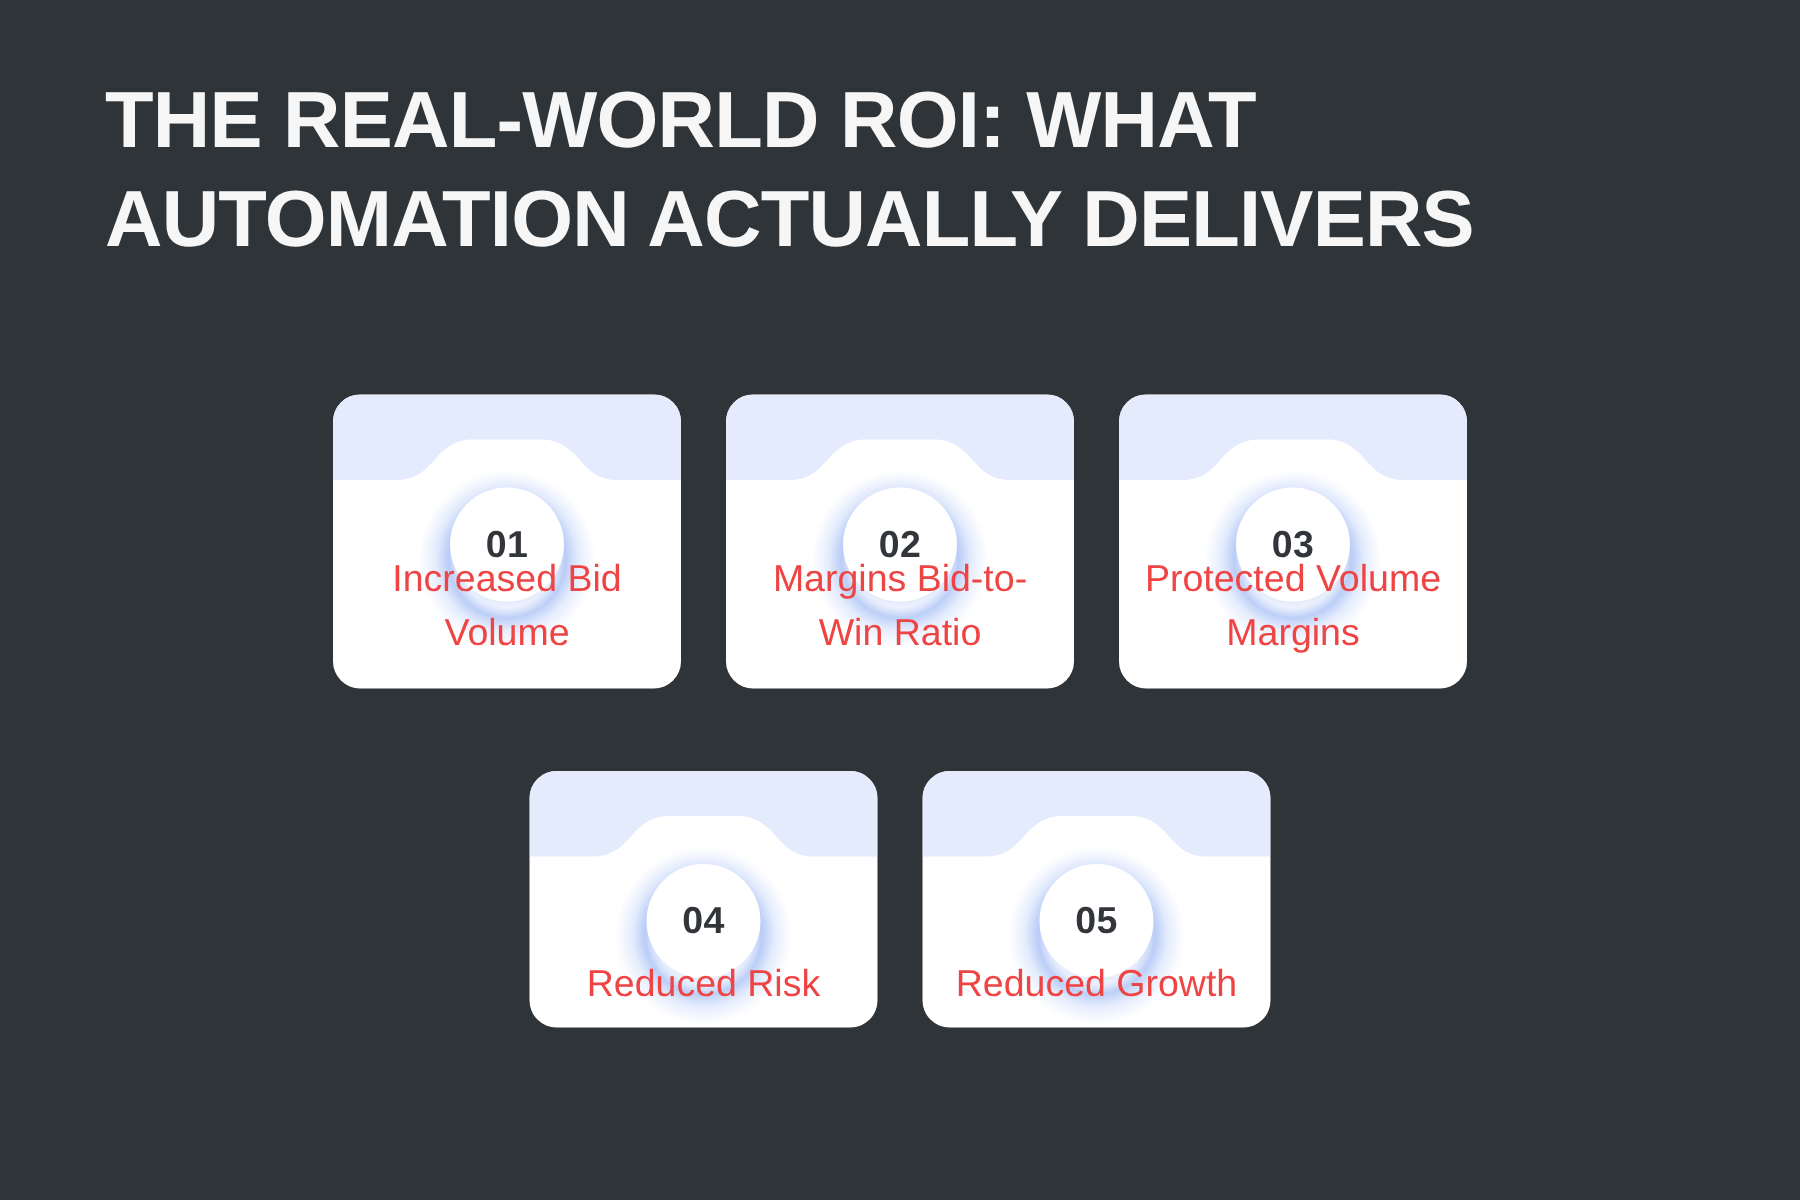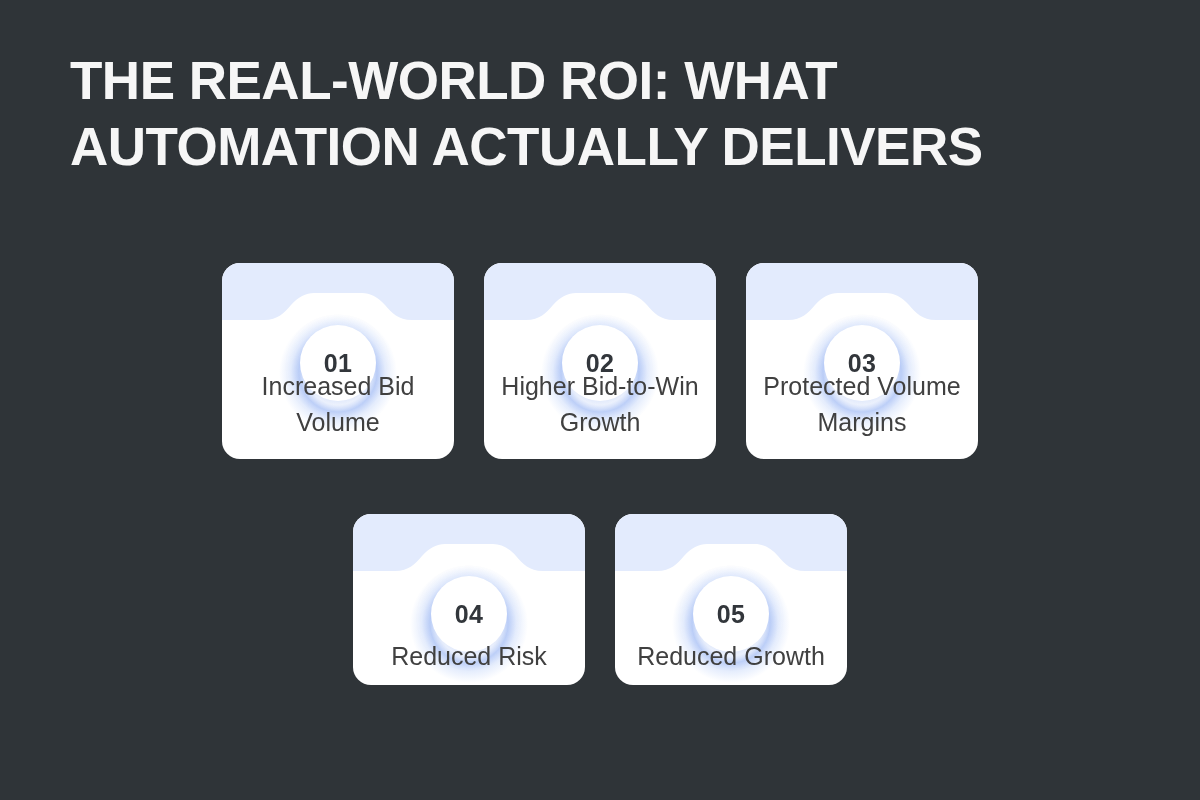--- a/index.html
+++ b/index.html
@@ -119,21 +119,21 @@
     line-height: 1;
     font-family: "Liberation Sans", sans-serif;
   }
 
   .card-label {
     position: absolute;
     left: 14px;
     right: 14px;
     top: 105px;
     text-align: center;
-    color: #404040;
+    color: #ef4444;
     font-size: 25px;
     line-height: 36px;
     font-weight: normal;
     font-family: "Liberation Sans", sans-serif;
   }
   .row-2 .card-label {
     top: 124px;
   }
 </style>
 </head>
@@ -161,21 +161,21 @@
       </div>
 
       <div class="card">
         <svg class="card-band" viewBox="0 0 232 80" preserveAspectRatio="none">
           <path d="M0 0 H232 V57 C212 57 200 57 190 57 C176 57 170 50 163 42 C156 34 148 30 140 30 H92 C84 30 76 34 69 42 C62 50 56 57 42 57 C32 57 20 57 0 57 Z" fill="#e3ebfd"></path>
         </svg>
         <div class="circle-glow"></div>
         <div class="circle">
           <span class="circle-num">02</span>
         </div>
-        <div class="card-label">Higher Bid-to-Win Growth</div>
+        <div class="card-label">Margins Bid-to-Win Ratio</div>
       </div>
 
       <div class="card">
         <svg class="card-band" viewBox="0 0 232 80" preserveAspectRatio="none">
           <path d="M0 0 H232 V57 C212 57 200 57 190 57 C176 57 170 50 163 42 C156 34 148 30 140 30 H92 C84 30 76 34 69 42 C62 50 56 57 42 57 C32 57 20 57 0 57 Z" fill="#e3ebfd"></path>
         </svg>
         <div class="circle-glow"></div>
         <div class="circle">
           <span class="circle-num">03</span>
         </div>

